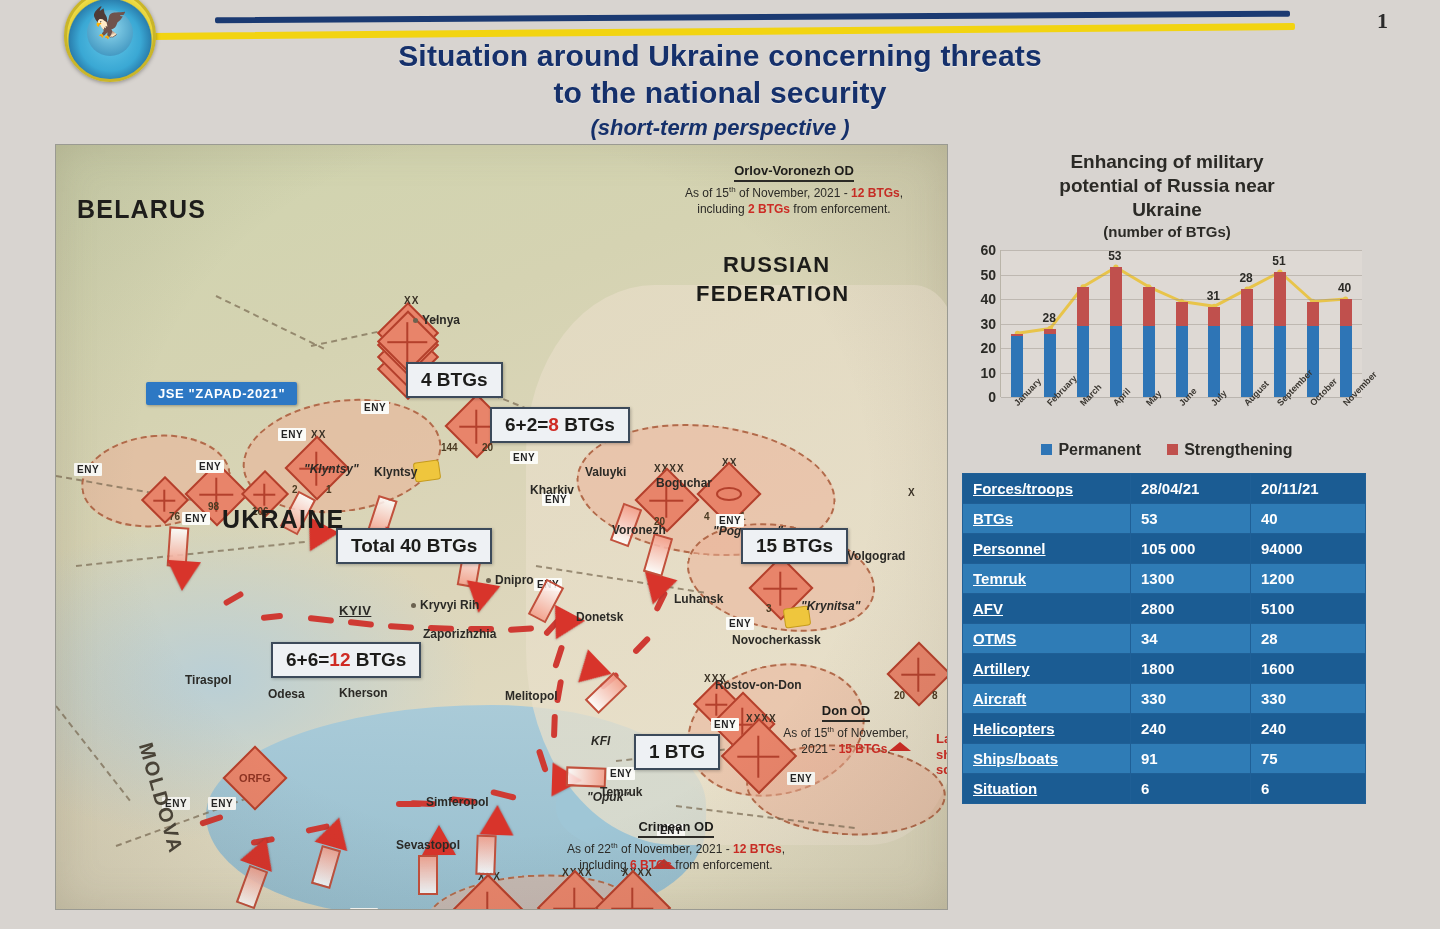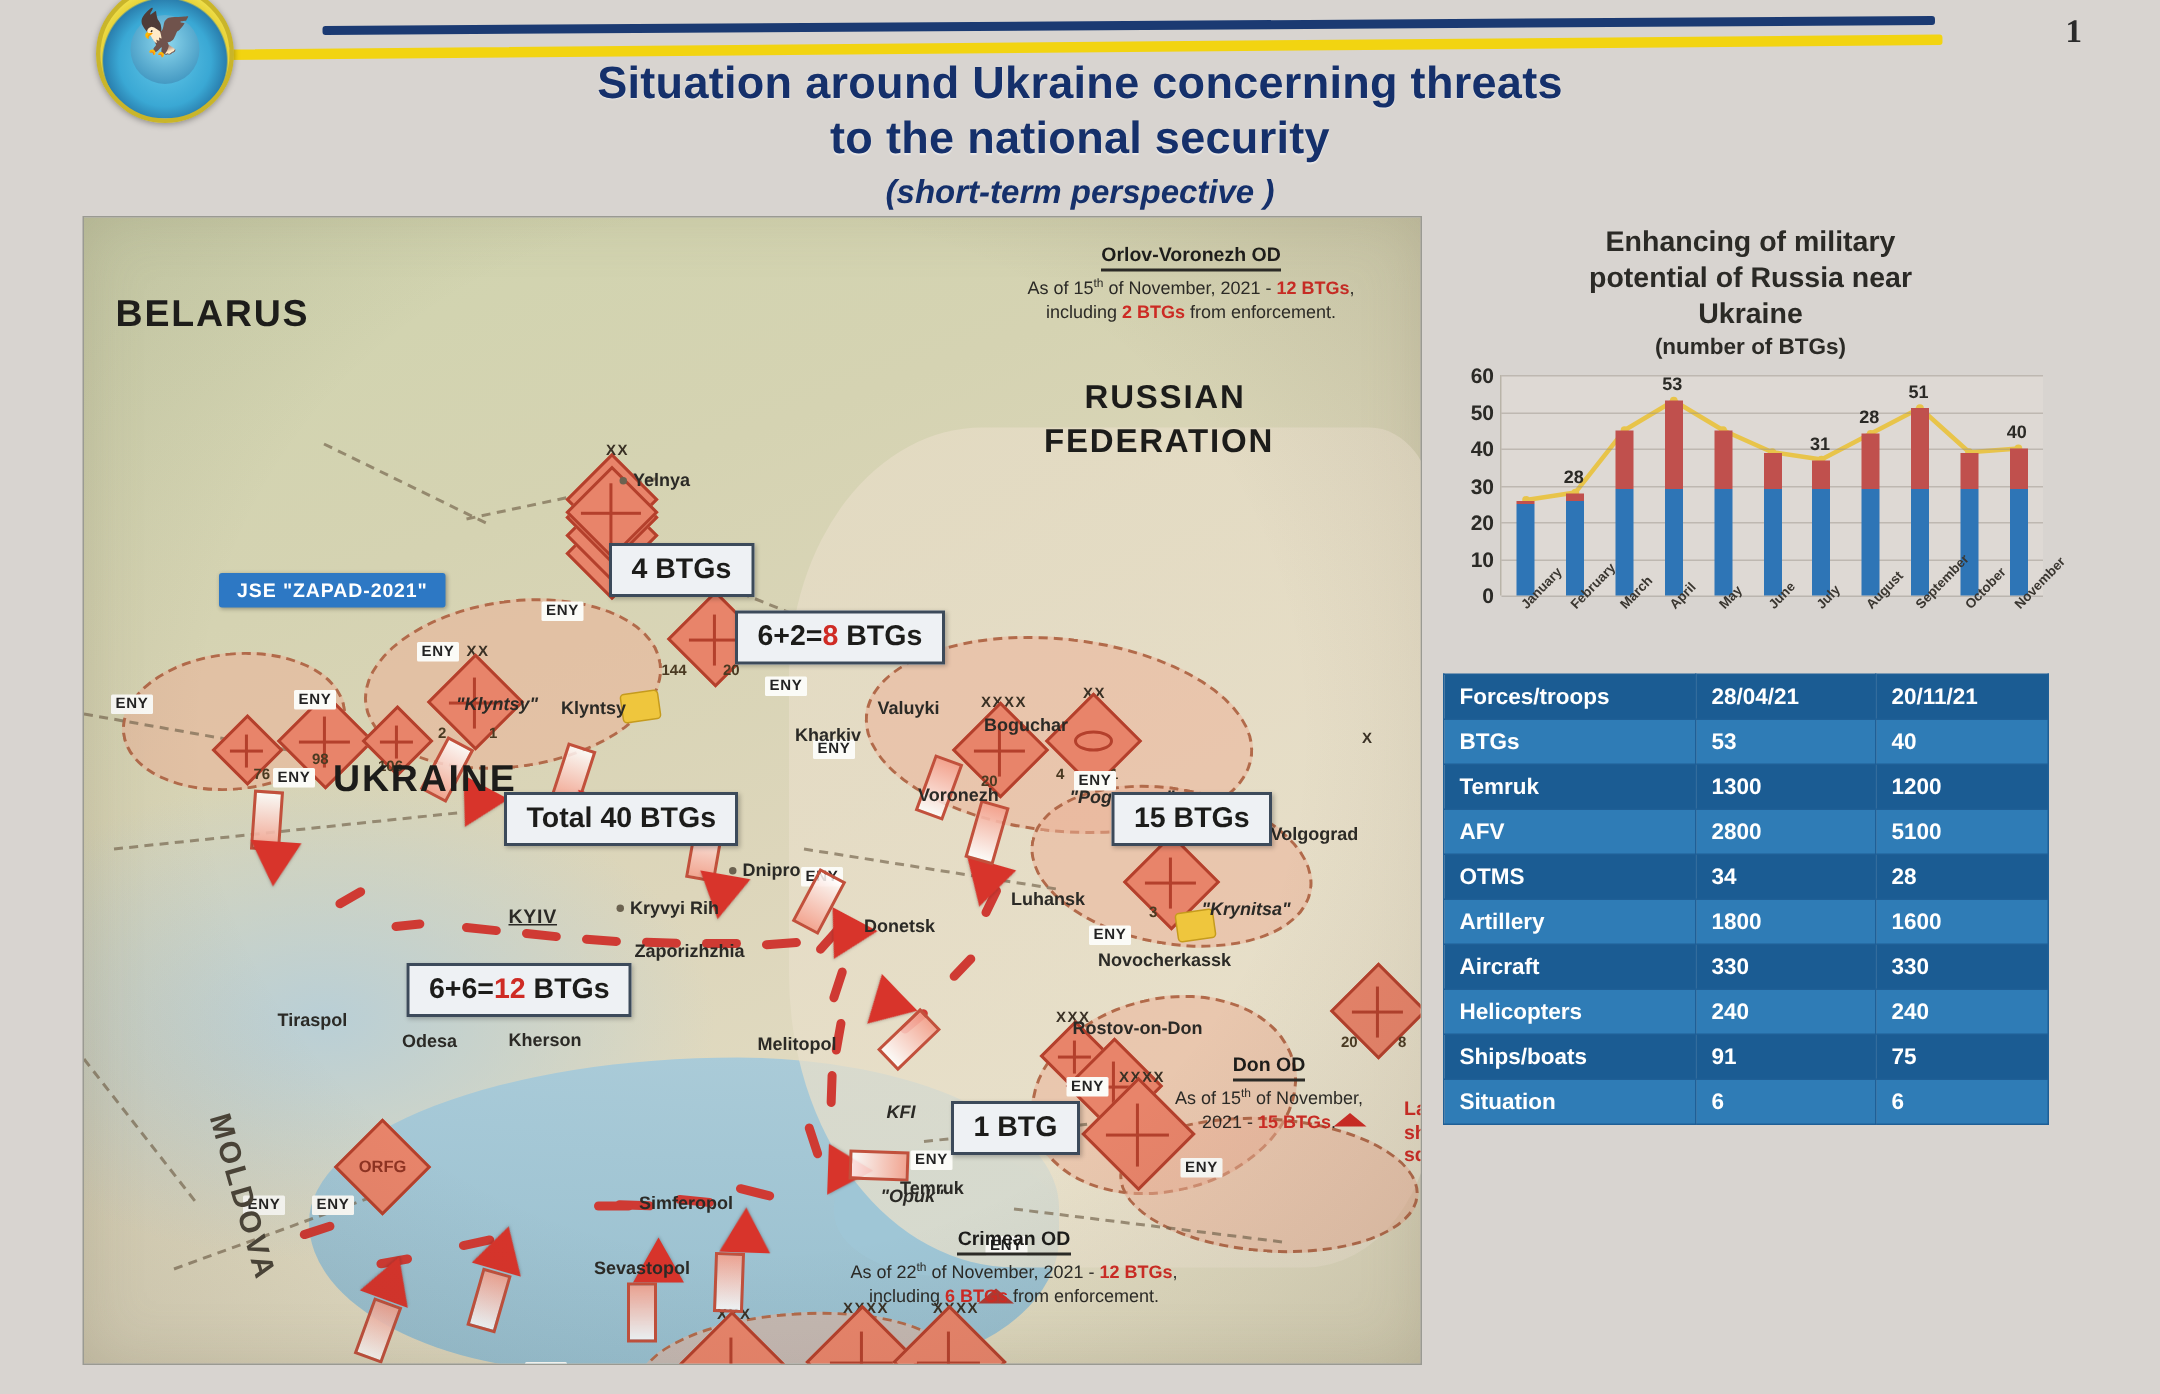--- a/index.html
+++ b/index.html
@@ -288,21 +288,21 @@
   #legend .sw.blue { background: #2e75b6; }
   #legend .sw.red { background: #c0504d; }
 
   
   #forces-table {
     margin-top: 14px; width: 404px;
     border-collapse: collapse;
     font-size: 15px; font-weight: bold; color: #ffffff;
   }
   #forces-table td { padding: 6px 10px; border: 1px solid #1f5f96; }
-  #forces-table td:nth-child(1) { width: 168px; }
+  #forces-table td:nth-child(1) { width: 168px; text-decoration: underline; }
   #forces-table td:nth-child(2) { width: 120px; }
   #forces-table tr:nth-child(odd) td  { background: #1b5c93; }
   #forces-table tr:nth-child(even) td { background: #2f7cb6; }
   #forces-table tr:first-child td { background: #1b5c93; }
 
   .vignette {
     position: absolute; inset: 0; pointer-events: none;
     background: radial-gradient(ellipse at 50% 45%, rgba(0,0,0,0) 58%, rgba(60,50,40,.14) 100%);
   }
 </style>
@@ -690,34 +690,43 @@
       <div class="xtick" style="left: 247.318px; top: 151px;">July</div>
       <div class="dlabel" style="left: 284.136px; top: 21.2px;">28</div>
       <div class="xtick" style="left: 280.136px; top: 151px;">August</div>
       <div class="dlabel" style="left: 316.955px; top: 4.05px;">51</div>
       <div class="xtick" style="left: 312.955px; top: 151px;">September</div>
       <div class="xtick" style="left: 345.773px; top: 151px;">October</div>
       <div class="dlabel" style="left: 382.591px; top: 31px;">40</div>
       <div class="xtick" style="left: 378.591px; top: 151px;">November</div>
     </div>
 
+  <div id="legend">
+    <span><span class="sw blue"></span><span>Permanent</span></span>
+    <span><span class="sw red"></span><span>Strengthening</span></span>
+  </div>
 
   <table id="forces-table">
     <tbody>
         <tr>
           <td>Forces/troops</td>
           <td>28/04/21</td>
           <td>20/11/21</td>
         </tr>
         <tr>
           <td>BTGs</td>
           <td>53</td>
           <td>40</td>
         </tr>
         <tr>
+          <td>Personnel</td>
+          <td>105 000</td>
+          <td>94000</td>
+        </tr>
+        <tr>
           <td>Temruk</td>
           <td>1300</td>
           <td>1200</td>
         </tr>
         <tr>
           <td>AFV</td>
           <td>2800</td>
           <td>5100</td>
         </tr>
         <tr>

